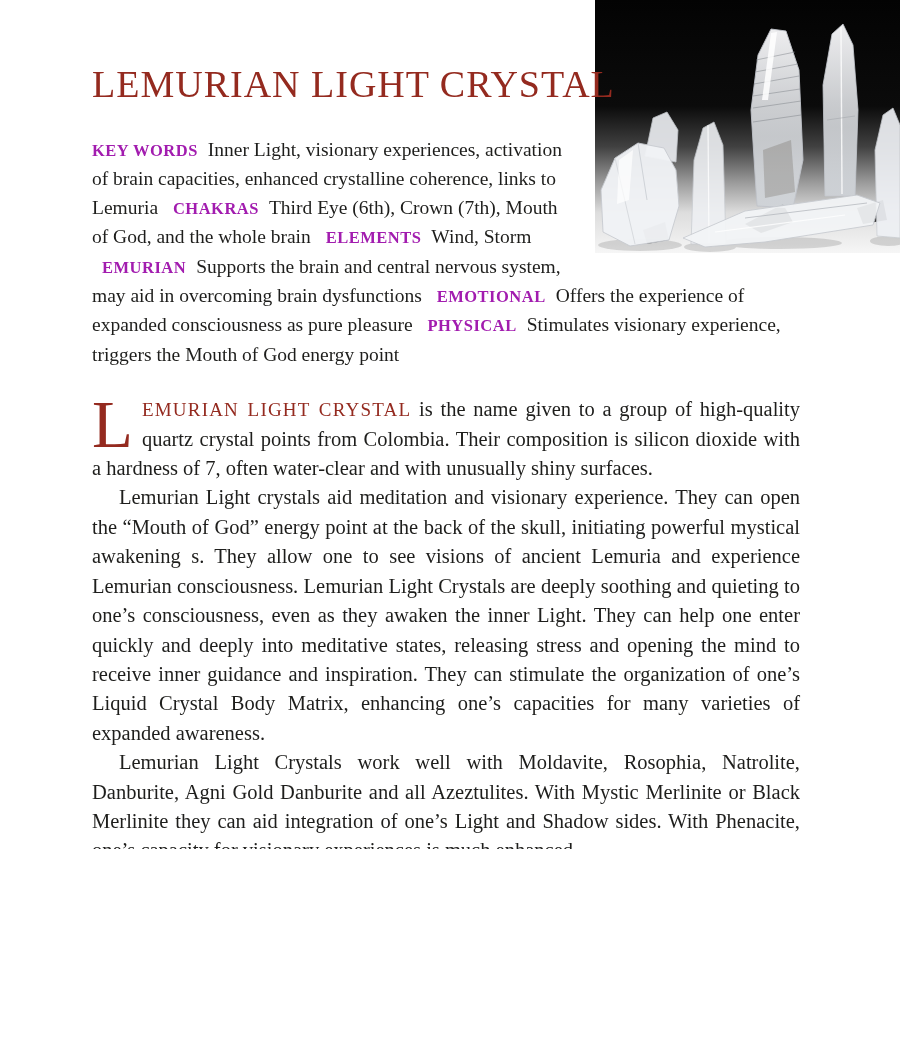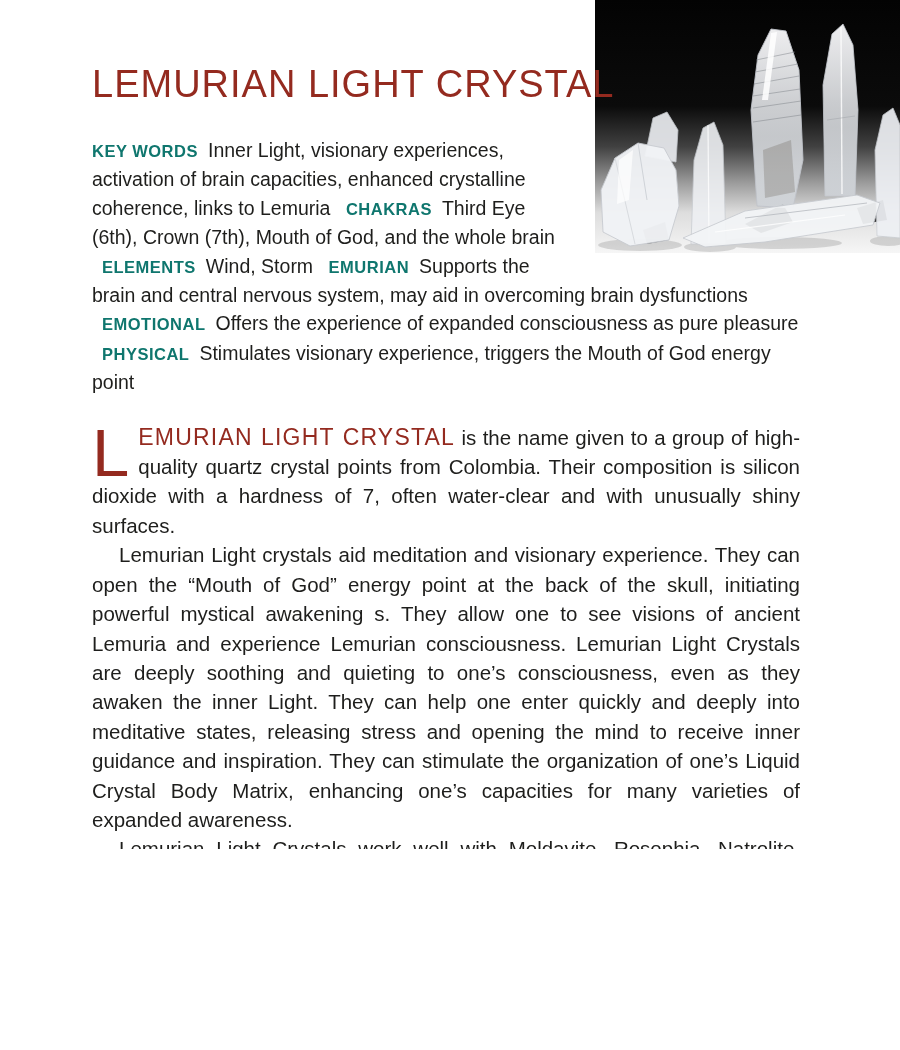--- a/index.html
+++ b/index.html
@@ -1,47 +1,47 @@
 <!DOCTYPE html>
 <html><head>
 <meta charset="utf-8">
 <style>
   html, body { margin:0; padding:0; background:#ffffff; }
   .page {
     position:relative; width:900px; height:849px; background:#ffffff;
-    font-family:Liberation Sans, sans-serif; color:#1e1e1c; overflow:hidden;
+    font-family:Liberation Serif, serif; color:#1e1e1c; overflow:hidden;
   }
   
   .photo { position:absolute; left:595px; top:0; width:305px; height:253px; }
   .photo svg { display:block; width:100%; height:100%; }
   
   .content { position:absolute; left:92px; top:62px; width:708px; }
   h1.title {
     margin:0; font-weight:normal; font-size:38px; line-height:44px;
     letter-spacing:1px; color:#942a1f; white-space:nowrap;
   }
   .props {
     margin-top:30px; font-size:19.5px; line-height:28.4px;
     text-align:left; color:#1e1e1c;
   }
   .photo-spacer { float:right; width:230px; height:117px; }
   .prop { display:inline; }
   .prop-label {
-    font-weight:bold; color:#0f766e; font-size:16.5px;
+    font-weight:bold; color:#a21caf; font-size:16.5px;
     letter-spacing:0.5px; margin-right:10px;
   }
   .prop + .prop .prop-label { margin-left:10px; }
   .bodytext { margin-top:26px; text-align:justify; font-size:20.5px; line-height:29.4px; }
   .bodytext p { margin:0; }
   .bodytext p.indent { text-indent:27px; }
   .dropcap {
     float:left; color:#942a1f; font-size:67px; line-height:49px;
     padding:5px 9px 0 0;
   }
-  .lead { color:#942a1f; font-size:23px; letter-spacing:1.2px; }
+  .lead { color:#942a1f; font-size:19px; letter-spacing:1.2px; }
   .folio {
     position:absolute; left:0; right:0; top:972px; text-align:center;
     color:#7d6e58; font-weight:bold; font-size:22px; letter-spacing:1.5px;
   }
 </style>
 </head>
 <body>
 
 <div class="page">
 

